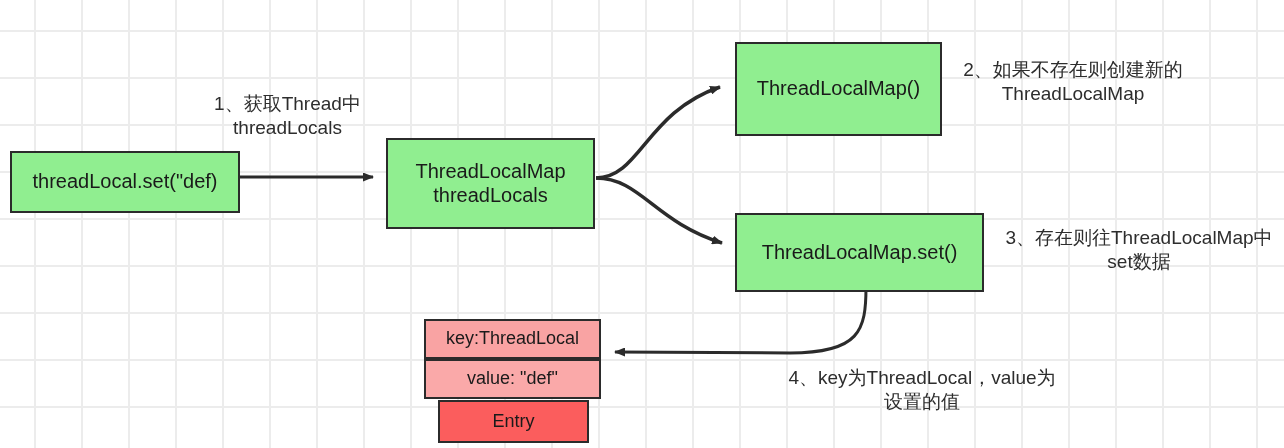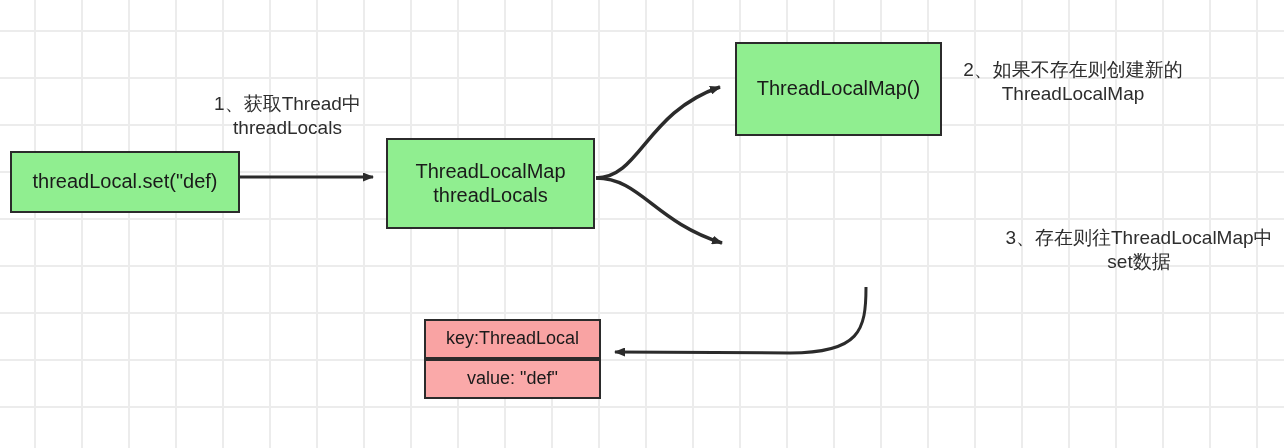--- a/index.html
+++ b/index.html
@@ -149,33 +149,41 @@
     <span>
       <span>ThreadLocalMap</span><br>
       <span>threadLocals</span>
     </span>
   </div>
 
   <div class="node node-green" id="node-threadlocalmap-new">
     <span>ThreadLocalMap()</span>
   </div>
 
+  <div class="node node-green" id="node-threadlocalmap-set">
+    <span>ThreadLocalMap.set()</span>
+  </div>
 
   <div class="node node-pink" id="node-entry-key">
     <span>key:ThreadLocal</span>
   </div>
 
   <div class="node node-pink-light" id="node-entry-value">
     <span>value: "def"</span>
   </div>
 
+  <div class="node node-red" id="node-entry">
+    <span>Entry</span>
+  </div>
 
   <div class="label" id="label-step1">1、获取Thread中
 threadLocals</div>
 
   <div class="label" id="label-step2">2、如果不存在则创建新的
 ThreadLocalMap</div>
 
   <div class="label" id="label-step3">3、存在则往ThreadLocalMap中
 set数据</div>
 
+  <div class="label" id="label-step4">4、key为ThreadLocal，value为
+设置的值</div>
 
 </div>
 
 </body></html>

